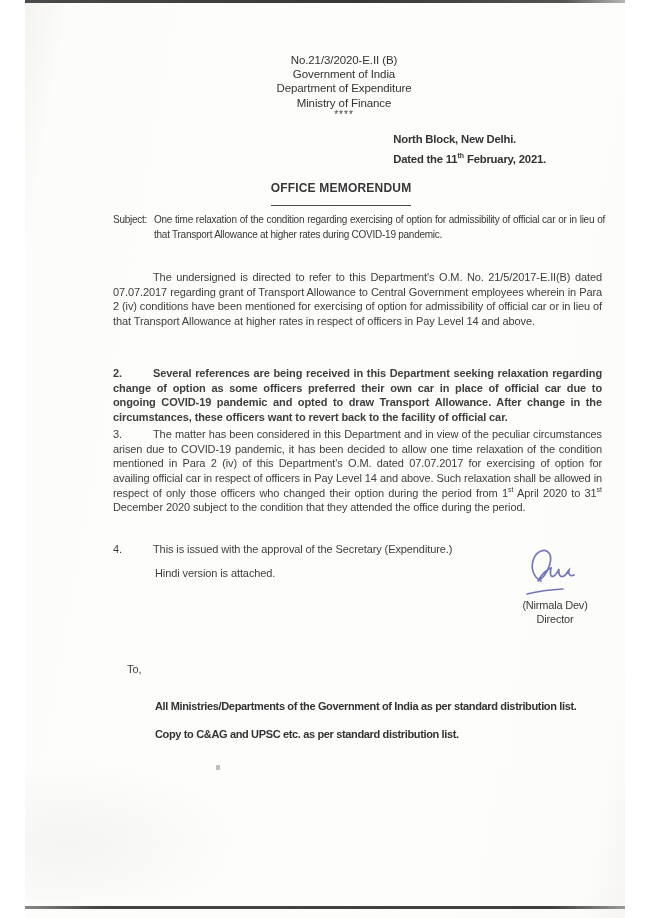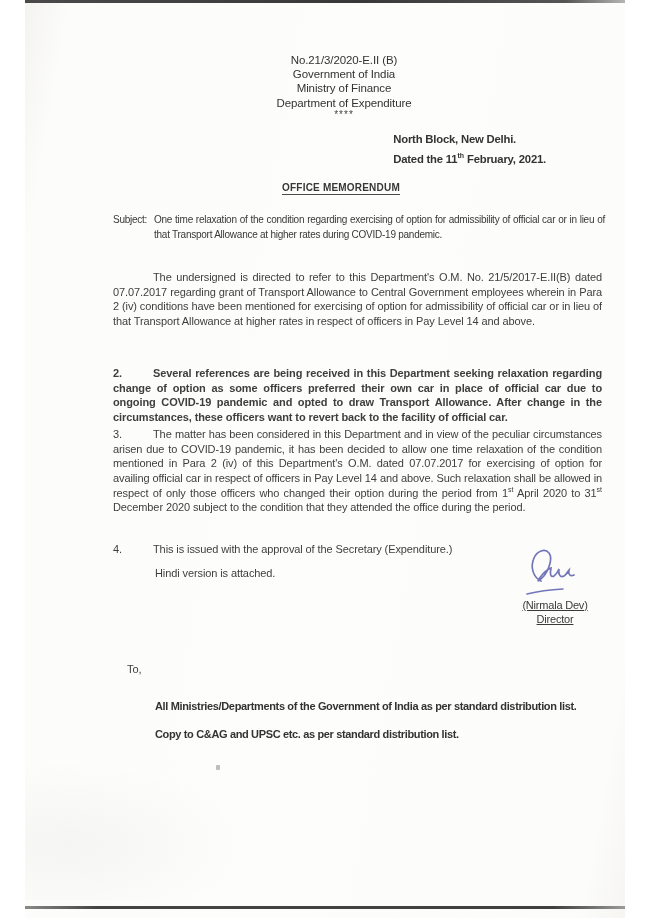--- a/index.html
+++ b/index.html
@@ -43,23 +43,23 @@
   .place-date {
     position: absolute; top: 130px; right: 79px;
     text-align: left; font-weight: bold; color: #333;
     font-size: 11.3px; line-height: 19.5px; letter-spacing: -0.2px;
   }
   .memo-title-wrap {
     position: absolute; top: 181px; left: 0; right: 0; text-align: center;
   }
   .memo-title {
     display: inline-block;
-    font-weight: bold; font-size: 10px; color: #373737;
+    font-weight: bold; font-size: 12px; color: #373737;
     letter-spacing: 0.2px;
-    border-bottom: 1.4px solid #4a4a4a; padding-bottom: 1px; margin-left: 32px;
+    border-bottom: 1.4px solid #4a4a4a; padding-bottom: 10px; margin-left: 32px;
   }
   .subject-row {
     position: absolute; top: 212px; left: 88px; width: 492px;
     display: flex; font-weight: normal; color: #383838;
     font-size: 10px; line-height: 15.4px; letter-spacing: -0.25px;
   }
   .subject-label { width: 41px; flex: 0 0 41px; }
   .subject-text { flex: 1; text-align: justify; }
   .body-para {
     position: absolute; left: 88px; width: 489px;
@@ -68,43 +68,43 @@
   .para-1 { top: 270px; text-indent: 40px; }
   .para-2 { top: 366px; font-weight: bold; }
   .para-3 { top: 427px; }
   .para-4 { top: 542px; text-align: left; }
   .pnum { display: inline-block; width: 40px; }
   sup { font-size: 7px; letter-spacing: 0; vertical-align: super; line-height: 0; }
   .hindi-note { position: absolute; top: 567px; left: 130px; color: #3e3e3e; }
   .signature-svg { position: absolute; top: 545px; left: 492px; }
   .signer-block {
     position: absolute; top: 599px; left: 478px; width: 104px;
-    text-align: center; color: #3a3a3a; line-height: 13.8px; letter-spacing: -0.2px; text-decoration: underline;
+    text-align: center; color: #3a3a3a; line-height: 13.8px; letter-spacing: -0.2px;
   }
   .to-label { position: absolute; top: 663px; left: 102px; color: #3e3e3e; }
   .dist-line {
     position: absolute; left: 130px; white-space: nowrap;
     font-weight: bold; color: #333; font-size: 11px; letter-spacing: -0.35px; margin-top: 12px;
   }
   .dist-1 { top: 688px; }
   .dist-2 { top: 716px; }
 </style>
 </head>
 <body>
 
 <div class="page">
 
   <div class="scan-top-edge"></div>
   <div class="scan-smudge"></div>
 
   <div class="header-center">
     <div>No.21/3/2020-E.II (B)</div>
     <div>Government of India</div>
+    <div>Department of Expenditure</div>
     <div>Ministry of Finance</div>
-    <div>Department of Expenditure</div>
     <div class="stars">****</div>
   </div>
 
   <div class="place-date">
     <div>North Block, New Delhi.</div>
     <div><span>Dated the 11</span><sup>th</sup><span> February, 2021.</span></div>
   </div>
 
   <div class="memo-title-wrap">
     <span class="memo-title">OFFICE MEMORENDUM</span>

